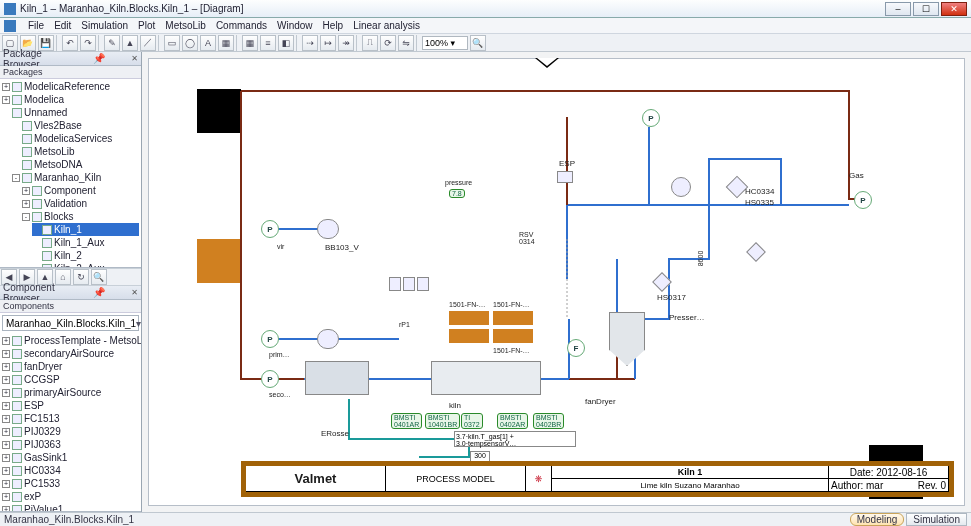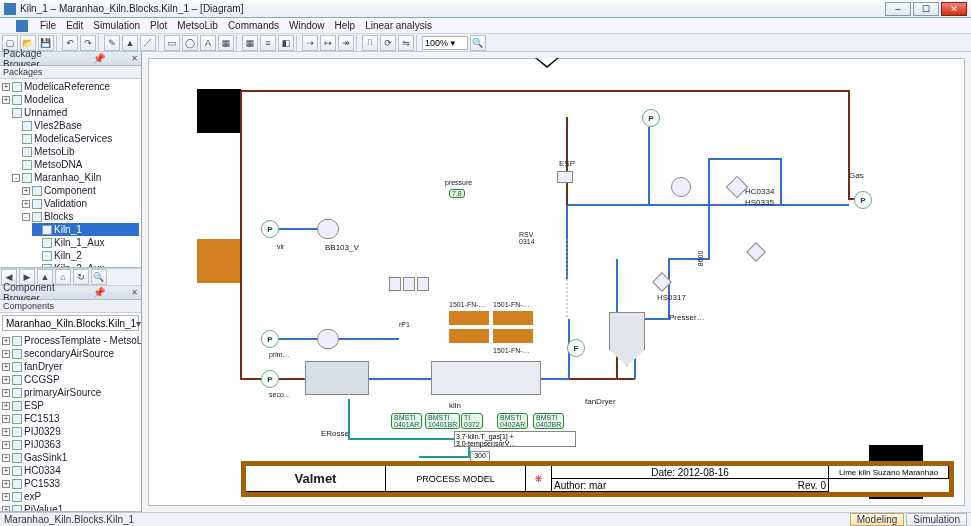--- a/index.html
+++ b/index.html
@@ -7,21 +7,21 @@
 
 
 .titlebar { height: 18px; background: linear-gradient(#fdfefe,#e6eef7); display: flex; align-items: center; padding: 0 4px; border-bottom: 1px solid #8aa; }
 .titlebar .icon { width: 12px; height: 12px; background: #3a7abd; margin-right: 4px; }
 .titlebar .title { flex: 1; color: #223; }
 .winbtns { display: flex; }
 .winbtn { width: 26px; height: 14px; border: 1px solid #8899aa; margin-left: 2px; display: flex; align-items: center; justify-content: center; background: linear-gradient(#f7f9fc,#dfe7f0); font-size: 9px; }
 .winbtn.close { background: linear-gradient(#f08080,#d03010); color: #fff; border-color: #802010; }
 
 
-.menubar { height: 16px; background: #f4f6f9; display: flex; align-items: center; padding-left: 16px; border-bottom: 1px solid #cfd6df; gap: 10px; }
+.menubar { height: 16px; background: #f4f6f9; display: flex; align-items: center; padding-left: 4px; border-bottom: 1px solid #cfd6df; gap: 10px; }
 .menubar span { color: #223; }
 .docicon { width: 12px; height: 12px; background: #3a7abd; margin-right: 2px; }
 
 
 .toolbar-row { display: flex; align-items: center; background: #eef1f5; border-bottom: 1px solid #c0c8d0; padding: 1px 2px; gap: 2px; height: 18px; }
 .tbtn { width: 16px; height: 16px; border: 1px solid #b8c0c8; background: linear-gradient(#fefefe,#e6ebf0); display: flex; align-items: center; justify-content: center; font-size: 9px; color: #445; }
 .tbtn.sep { border: none; background: none; width: 4px; border-left: 1px solid #c0c8d0; }
 .tzoom { width: 46px; height: 14px; border: 1px solid #b0b8c0; background: #fff; font-size: 9px; padding-left: 2px; display: flex; align-items: center; }
 
 
@@ -57,21 +57,21 @@
 
 .titleblock { position: absolute; left: 92px; right: 10px; bottom: 8px; height: 36px; border: 5px solid #a16207; display: grid; grid-template-columns: 140px 140px 26px 1fr 120px; grid-template-rows: 1fr 1fr; background: #fff; }
 .titleblock > div { border-right: 1px solid #000; border-bottom: 1px solid #000; display: flex; align-items: center; justify-content: center; font-size: 9px; padding: 0 2px; }
 .titleblock .logo { grid-row: span 2; font-weight: bold; font-size: 13px; color: #1c1c1c; }
 .titleblock .span2 { grid-row: span 2; }
 
 
 .statusbar { height: 14px; background: #eef1f5; border-top: 1px solid #c0c8d0; display: flex; align-items: center; justify-content: space-between; padding: 0 4px; font-size: 9px; color: #334; }
 .status-right { display: flex; gap: 2px; }
 .status-right .tab { border: 1px solid #aeb8c2; padding: 0 6px; background: linear-gradient(#fff,#e4e9ef); }
-.status-right .tab.active { background: linear-gradient(#fff8ec,#ffe3b0); border-color: #c9a45a; }
+.status-right .tab.active { background: linear-gradient(#fff8ec,#ffe3b0); border-color: #c9a45a; border-radius: 6px; }
 
 
 svg.route { position: absolute; inset: 0; width: 100%; height: 100%; }
 svg.route path { stroke-width: 2; fill: none; }
 svg.route path.brown { stroke: #7a2a14; }
 svg.route path.blue { stroke: #2f6fcf; }
 svg.route path.teal { stroke: #1a9a9a; }
 svg.route path.gray { stroke: #a0a0a0; stroke-width: 1; stroke-dasharray: 2 2; }
 
 ::-webkit-scrollbar { width: 12px; height: 12px; }
@@ -418,20 +418,21 @@
 0372</div>
         <div class="badge" style="left:348px;top:354px;white-space:pre">BMSTI
 0402AR</div>
         <div class="badge" style="left:384px;top:354px;white-space:pre">BMSTI
 0402BR</div>
 
         <div class="titleblock">
           <div class="logo">Valmet</div>
           <div class="span2">PROCESS MODEL</div>
           <div class="span2" style="color:#c34">❋</div>
+          <div style="font-weight:bold">Kiln 1</div>
           <div><span>Date:</span>&nbsp;<span>2012-08-16</span></div>
           <div style="font-size:8px">Lime kiln Suzano Maranhao</div>
           <div style="display:flex;gap:4px;justify-content:space-between;width:100%">
               <span><span>Author:</span> <span>mar</span></span>
               <span>Rev. 0</span>
             </div>
         </div>
 
         <div style="position:absolute;left:386px;top:-1px;width:0;height:0;border-left:12px solid transparent;border-right:12px solid transparent;border-top:10px solid #000"></div>
         <div style="position:absolute;left:388px;top:-1px;width:0;height:0;border-left:10px solid transparent;border-right:10px solid transparent;border-top:8px solid #fff"></div>

